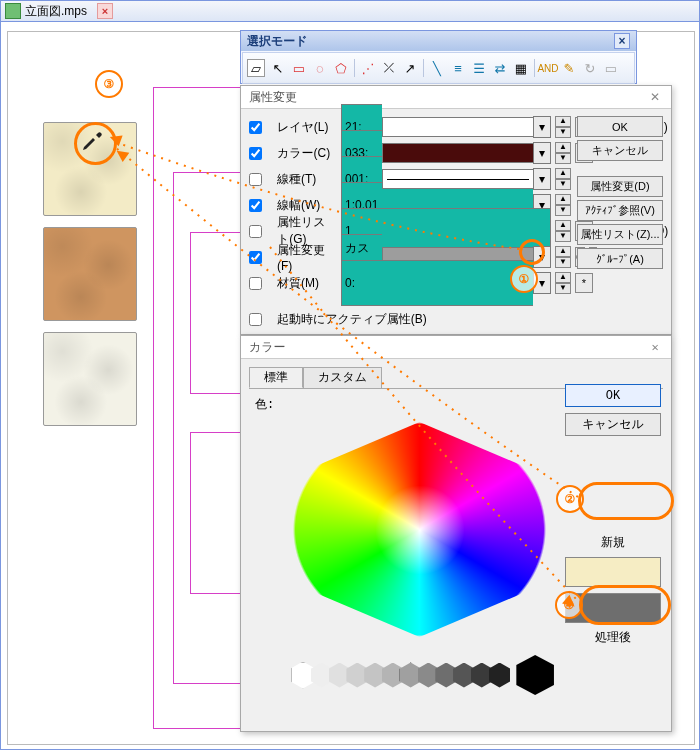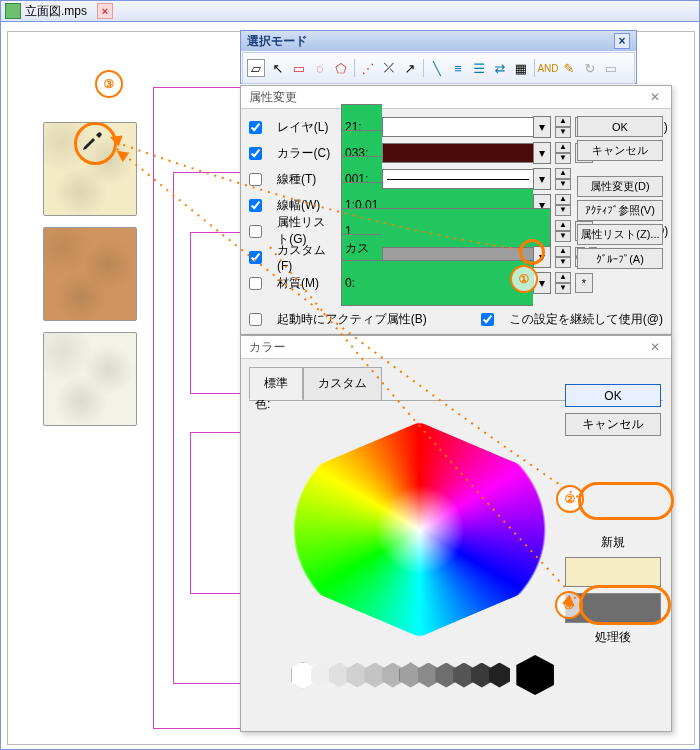--- a/index.html
+++ b/index.html
@@ -52,37 +52,37 @@
     position:absolute;left:240px;top:85px;width:430px;height:248px;
     background:#f0f0f0;border:1px solid #a8a8a8;
     box-shadow:2px 2px 6px rgba(0,0,0,.2);
   }
   .dlg-title{height:22px;background:#fff;border-bottom:1px solid #ccc;display:flex;align-items:center;justify-content:space-between;padding:0 8px;color:#555}
   .dlg-title .x{width:16px;height:16px;display:flex;align-items:center;justify-content:center;cursor:pointer;color:#888}
   .attr-body{padding:6px 8px;display:grid;grid-template-columns:88px 210px 40px 88px;grid-auto-rows:24px;gap:2px 4px;align-items:center}
   .chk{display:flex;align-items:center;gap:15px}
   .chk input{margin:0}
   .combo{display:flex;align-items:center;height:20px}
-  .combo .val{flex:0 0 34px;background:#22c55e;border:1px solid #7a7a7a;border-right:none;height:18px;padding:13px 3px;display:flex;align-items:center}
+  .combo .val{flex:0 0 34px;background:#14b8a6;border:1px solid #7a7a7a;border-right:none;height:18px;padding:13px 3px;display:flex;align-items:center}
   .combo .bar{flex:1;height:18px;border:1px solid #7a7a7a;border-right:none}
   .combo .dd{width:16px;height:20px;border:1px solid #7a7a7a;background:#eaeaea;display:flex;align-items:center;justify-content:center;cursor:pointer}
   .spin{display:flex;flex-direction:column}
   .spin div{width:14px;height:9px;border:1px solid #888;background:#e8e8e8;font-size:8px;line-height:7px;text-align:center;cursor:pointer}
   .mini{width:16px;height:18px;border:1px solid #888;background:#eaeaea;display:flex;align-items:center;justify-content:center;font-size:11px;cursor:pointer;margin-left:2px}
   .rcell{display:flex;align-items:center;gap:2px}
   .attr-btns{position:absolute;right:8px;top:30px;width:86px;display:flex;flex-direction:column;gap:3px}
   .btn{height:19px;border:1px solid #888;background:#eaeaea;display:flex;align-items:center;justify-content:center;cursor:pointer;font-size:11px}
   .attr-footer{position:absolute;left:8px;right:8px;bottom:6px;display:flex;justify-content:space-between;align-items:center}
   
   .color-dlg{
     position:absolute;left:240px;top:335px;width:430px;height:395px;
-    background:#f0f0f0;border:1px solid #a8a8a8;box-shadow:2px 2px 6px rgba(0,0,0,.25);
+    background:#f0f0f0;border:1px solid #a8a8a8;box-shadow:2px 2px 6px rgba(0,0,0,.25);font-family:Liberation Mono, monospace;
   }
   .tabs{display:flex;padding:8px 8px 0;gap:0}
-  .tab{padding:7px 14px;border:1px solid #aaa;background:#e8e8e8;border-bottom:none;cursor:pointer}
+  .tab{padding:1px 14px;border:1px solid #aaa;background:#e8e8e8;border-bottom:none;cursor:pointer}
   .tab.active{background:#f0f0f0;border-bottom:1px solid #f0f0f0;position:relative;z-index:2}
   .tabline{height:1px;background:#aaa;margin:0 8px}
   .hexpanel{position:absolute;left:52px;top:86px;width:261px;height:260px}
   .hexgrid{position:relative;width:253px;height:215px;
     
     background:conic-gradient(red,magenta,blue,cyan,lime,yellow,red);
     -webkit-mask:radial-gradient(closest-side,#000 98%,transparent 100%);
     clip-path:polygon(50% 0,100% 25%,100% 75%,50% 100%,0 75%,0 25%);
   }
   .hexgrid::after{content:"";position:absolute;left:50%;top:50%;width:90px;height:90px;transform:translate(-50%,-50%);
@@ -248,21 +248,21 @@
         </div>
         <span class="mini">*</span>
       </div>
     <label class="chk">
         <input type="checkbox" style="">
         <span>連続(Q)</span>
       </label>
 
     <label class="chk">
         <input type="checkbox" checked="" style="">
-        <span>カスタム(F)</span>
+        <span>属性変更(F)</span>
       </label>
     <div class="combo">
         <span class="val">カスタム</span>
         <span class="bar" style="background:#9d9d9d"></span>
         <span class="dd">▾</span>
       </div>
     <div class="rcell">
         <div class="spin">
           <div>▲</div>
           <div>▼</div>
@@ -297,24 +297,20 @@
     <div class="btn">属性変更(D)</div>
     <div class="btn">ｱｸﾃｨﾌﾞ参照(V)</div>
     <div class="btn">属性リスト(Z)...</div>
     <div class="btn">ｸﾞﾙｰﾌﾟ(A)</div>
   </div>
 
   <div class="attr-footer">
     <label class="chk">
         <input type="checkbox" style="">
         <span>起動時にアクティブ属性(B)</span>
-      </label>
-    <label class="chk">
-        <input type="checkbox" checked="" style="">
-        <span>この設定を継続して使用(@)</span>
       </label>
   </div>
 </div>
 
 <div class="color-dlg">
   <div class="dlg-title">
     <span>カラー</span>
     <span class="x">✕</span>
   </div>
   <div class="tabs">

